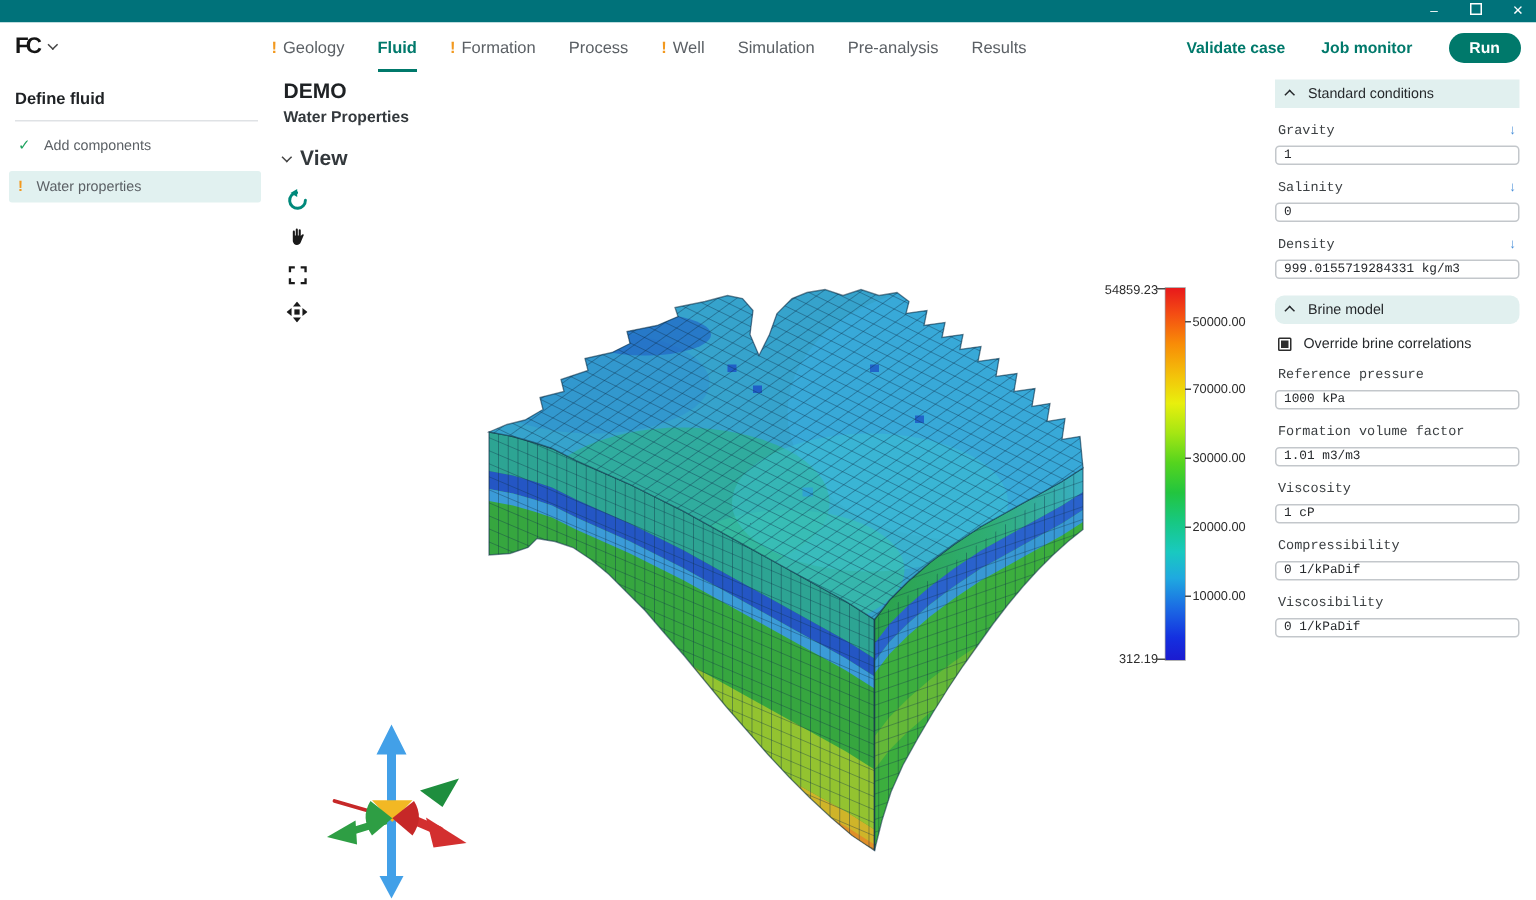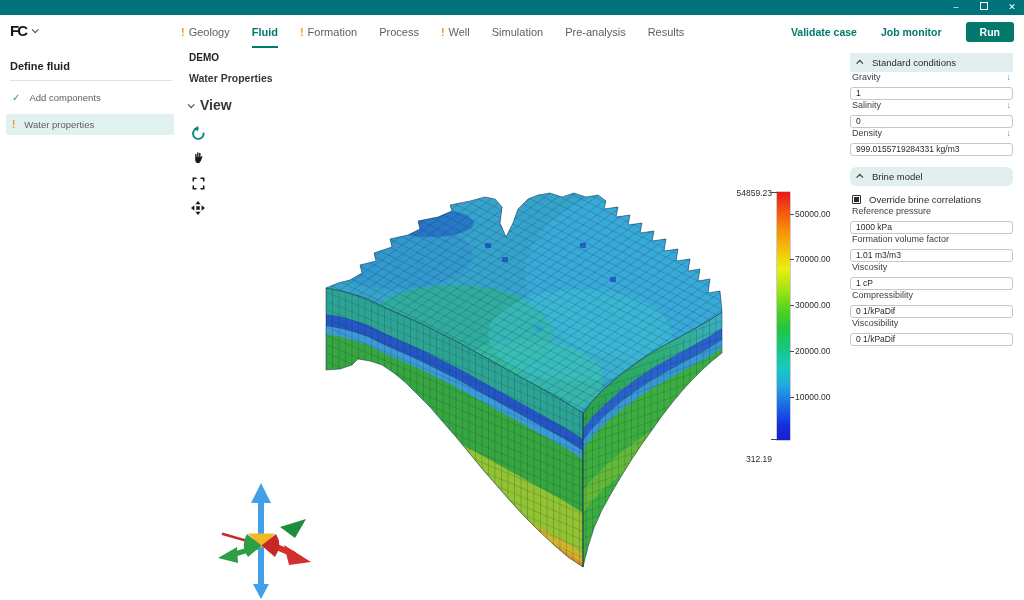--- a/index.html
+++ b/index.html
@@ -20,35 +20,35 @@
   .chev { width:5px; height:5px; border-right:1.4px solid #444; border-bottom:1.4px solid #444; display:inline-block; }
   .chev.down { transform:rotate(45deg) translateY(-1px); }
   .chev.up   { transform:rotate(225deg) translateY(-1px); }
   .tabs { position:absolute; left:181px; top:0; height:33px; display:flex; gap:22px; align-items:stretch; }
   .tab { display:flex; align-items:center; gap:4px; font-size:11px; color:#5b6065;
          border-bottom:2px solid transparent; padding-top:2px; cursor:default; }
   .tab.active { color:#00796b; font-weight:bold; border-bottom-color:#00796b; }
   .warn-glyph { color:#f2991f; font-weight:bold; font-size:11px; }
   .header-actions { position:absolute; right:10px; top:0; height:33px; display:flex; gap:24px; align-items:center; }
   .hlink { color:#00796b; font-size:10.5px; font-weight:bold; cursor:pointer; }
-  .run-btn { background:#00796b; color:#fff; border:none; border-radius:3px; font-size:10.5px;
+  .run-btn { background:#00796b; color:#fff; border:none; border-radius:10px; font-size:10.5px;
              font-weight:bold; padding:4px 14px; cursor:pointer; font-family:inherit; }
 
   
   .sidebar { position:absolute; top:48px; left:0; width:180px; bottom:0; background:#fff; }
   .sidebar-title { margin:8px 8px 0 10px; padding:4px 0 8px; font-size:11px; font-weight:bold;
                    color:#1e2124; border-bottom:1px solid #dfe2e5; }
   .side-item { display:flex; align-items:center; gap:9px; margin:6px 6px 0 6px; padding:5px 6px;
                font-size:9.5px; color:#5b6065; border-radius:2px; cursor:pointer; }
   .side-item.active { background:#e1f1f0; }
   .glyph-check { color:#1fa35f; font-weight:bold; font-size:10px; }
   .glyph-warn  { color:#f2991f; font-weight:bold; font-size:10px; }
 
   
-  .proj-title { position:absolute; left:189px; top:52px; font-size:10px; font-weight:bold; color:#1e2124; }
+  .proj-title { position:absolute; left:189px; top:52px; font-size:14px; font-weight:bold; color:#1e2124; }
   .page-title { position:absolute; left:189px; top:72px; font-size:10.5px; font-weight:bold; color:#33383c; }
   .view-row { position:absolute; left:188px; top:97px; display:flex; align-items:center; gap:7px;
               font-size:14px; font-weight:bold; color:#33383c; cursor:pointer; }
   .view-toolbar { position:absolute; left:190px; top:125px; display:flex; flex-direction:column; gap:9px; }
   .tool-btn { width:16px; height:16px; display:flex; align-items:center; justify-content:center; cursor:pointer; }
 
   
   .model-svg { position:absolute; left:280px; top:185px; width:500px; height:400px; }
   .gizmo-svg { position:absolute; left:213px; top:478px; width:110px; height:122px; }
   .colorbar { position:absolute; left:777px; top:192px; width:13px; height:248px;
@@ -60,21 +60,21 @@
   .cb-label { position:absolute; font-size:8.5px; color:#2c2c2c; line-height:10px; }
   .cb-left { width:46px; text-align:right; left:726px; }
   .cb-right { left:795px; }
   .cb-tick { position:absolute; height:1px; background:#4a4a4a; }
 
   
   .panel { position:absolute; left:850px; top:48px; width:163px; }
   .section-head { display:flex; align-items:center; gap:9px; background:#e1f0ef; padding:4px 8px;
                   font-size:9.5px; color:#26292c; margin-top:5px; cursor:pointer; }
   .section-head .chev { border-color:#26292c; }
-  .field { margin-top:0; }
+  .field { margin-top:10px;font-family:Liberation Mono, monospace; }
   .field-label { display:flex; justify-content:space-between; align-items:center;
                  font-size:9px; color:#3c4043; padding:0 2px; }
   .field-icon { color:#4a90d9; font-size:9px; font-weight:bold; line-height:9px; }
   .tbox { width:100%; height:13px; border:1px solid #c3c7cb; border-radius:3px; font-size:8.5px;
           padding:0 5px; color:#26292c; margin-top:2px; font-family:inherit; background:#fff; }
   .checkbox-row { display:flex; align-items:center; gap:8px; margin:8px 2px 1px; font-size:9.5px;
                   color:#26292c; cursor:pointer; }
   .cbx { width:9px; height:9px; border:1.5px solid #2c2c2c; border-radius:1px;
          display:flex; align-items:center; justify-content:center; }
   .cbx::after { content:""; width:5px; height:5px; background:#2c2c2c; }
@@ -260,21 +260,21 @@
         <rect x="255" y="140" width="7" height="6" fill="#2f9fd8" opacity="0.8"></rect>
         <rect x="30" y="0" width="440" height="240" fill="url(#gt1)"></rect>
         <rect x="30" y="0" width="440" height="240" fill="url(#gt2)"></rect>
       </g>
       <path d="M46,103 L58,98 L70,95 L82,88 L80,80 L96,76 L94,68 L112,62 L110,54 L128,50 L140,44 L138,36 L158,32 L172,26 L170,20 L190,16 L205,12 L215,14 L222,22 L220,38 L226,52 L233,38 L238,24 L248,14 L258,10 L270,8 L282,12 L294,8 L306,12 L318,10 L326,16 L324,24 L338,22 L336,32 L350,30 L348,40 L362,38 L360,48 L374,46 L372,56 L386,54 L384,66 L398,64 L396,76 L410,74 L408,86 L420,84 L418,96 L430,94 L428,108 L440,106 L442,127 L428,136 L410,146 L392,156 L374,166 L356,178 L340,190 L325,203 L313,215 L303,228 L284,216 L266,206 L248,196 L230,186 L212,176 L194,166 L176,156 L158,147 L140,138 L122,130 L104,122 L88,114 L76,110 L62,106 Z" fill="none" stroke="#0f2d44" stroke-opacity="0.55" stroke-width="0.9"></path>
     </g>
   </svg>
 
   <div class="colorbar"></div>
   <div class="cb-label cb-left" style="top:188px;">54859.23</div>
-  <div class="cb-label cb-left" style="top:454px;">312.19</div>
+  <div class="cb-label cb-left" style="top:434px;">312.19</div>
   <div class="cb-tick" style="left:771px;top:192px;width:6px;"></div>
   <div class="cb-tick" style="left:771px;top:439px;width:6px;"></div>
   <div class="cb-label cb-right" style="top:209px;">50000.00</div>
   <div class="cb-label cb-right" style="top:254px;">70000.00</div>
   <div class="cb-label cb-right" style="top:300px;">30000.00</div>
   <div class="cb-label cb-right" style="top:346px;">20000.00</div>
   <div class="cb-label cb-right" style="top:392px;">10000.00</div>
   <div class="cb-tick" style="left:790px;top:214px;width:4px;"></div>
   <div class="cb-tick" style="left:790px;top:259px;width:4px;"></div>
   <div class="cb-tick" style="left:790px;top:305px;width:4px;"></div>

